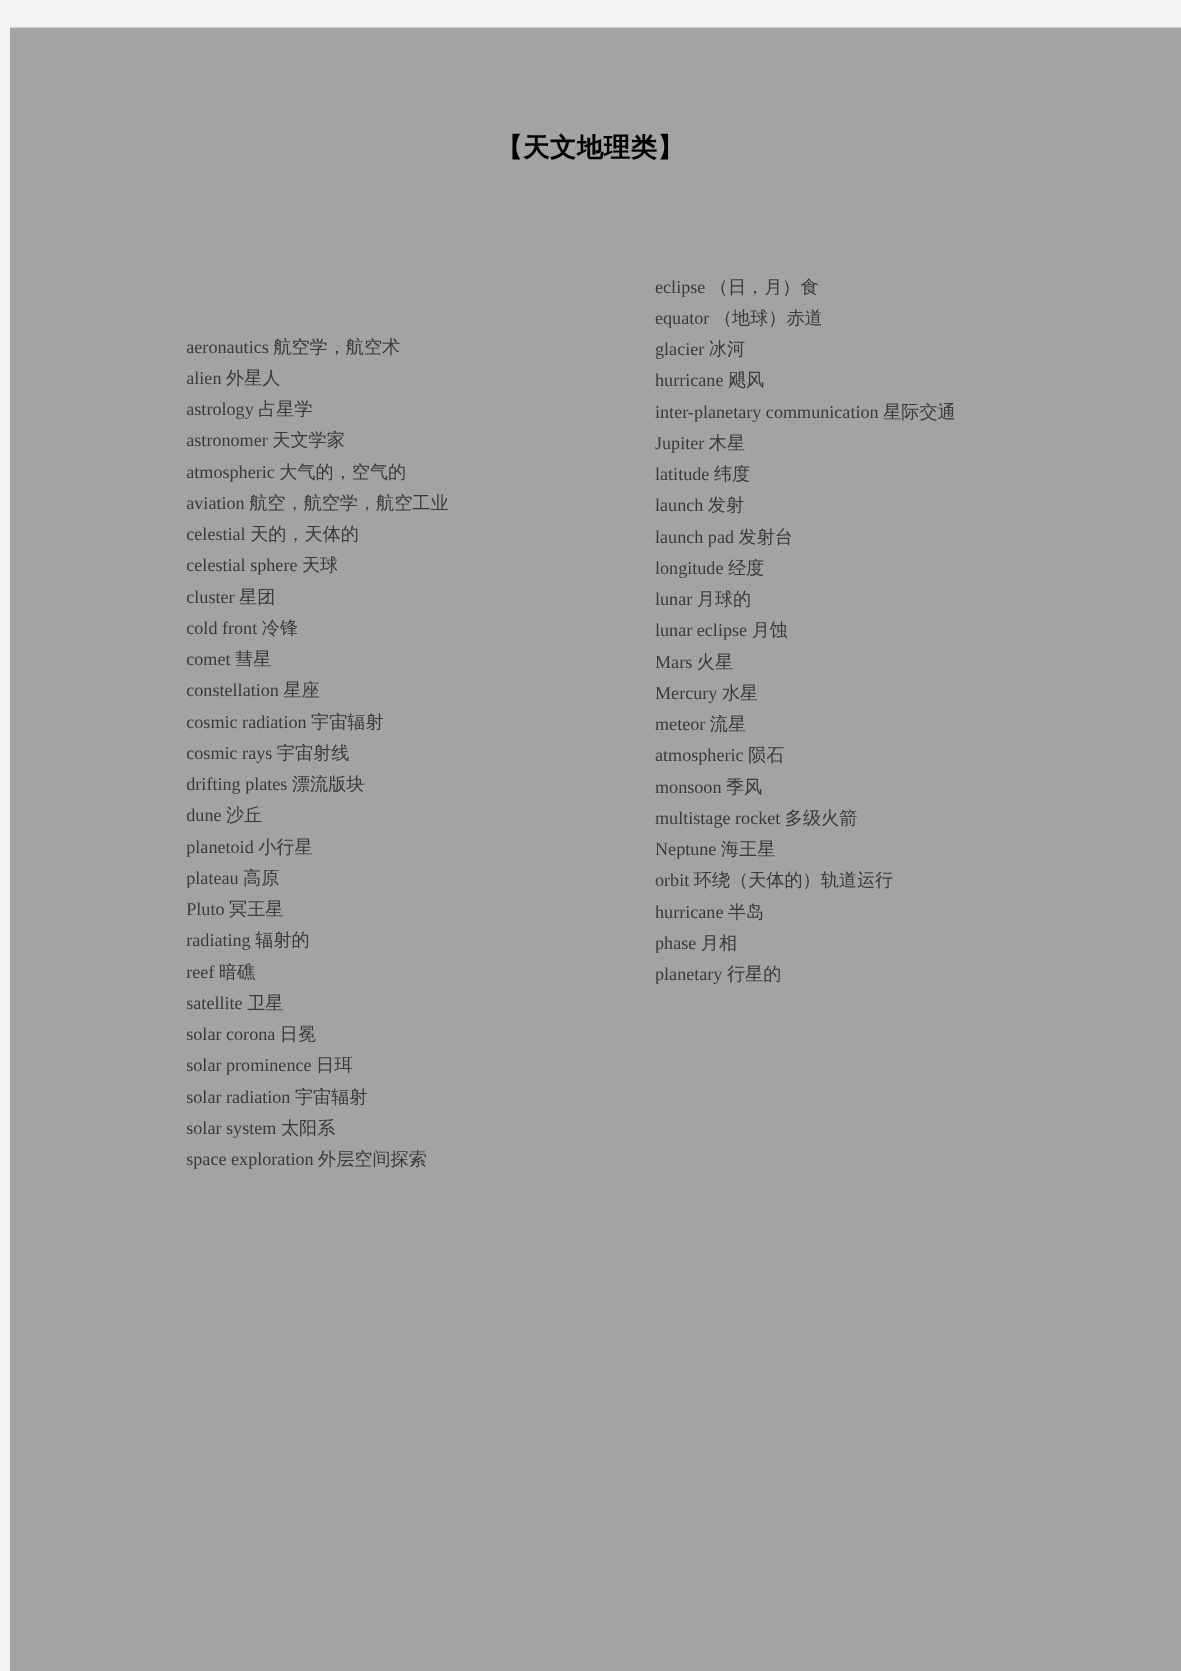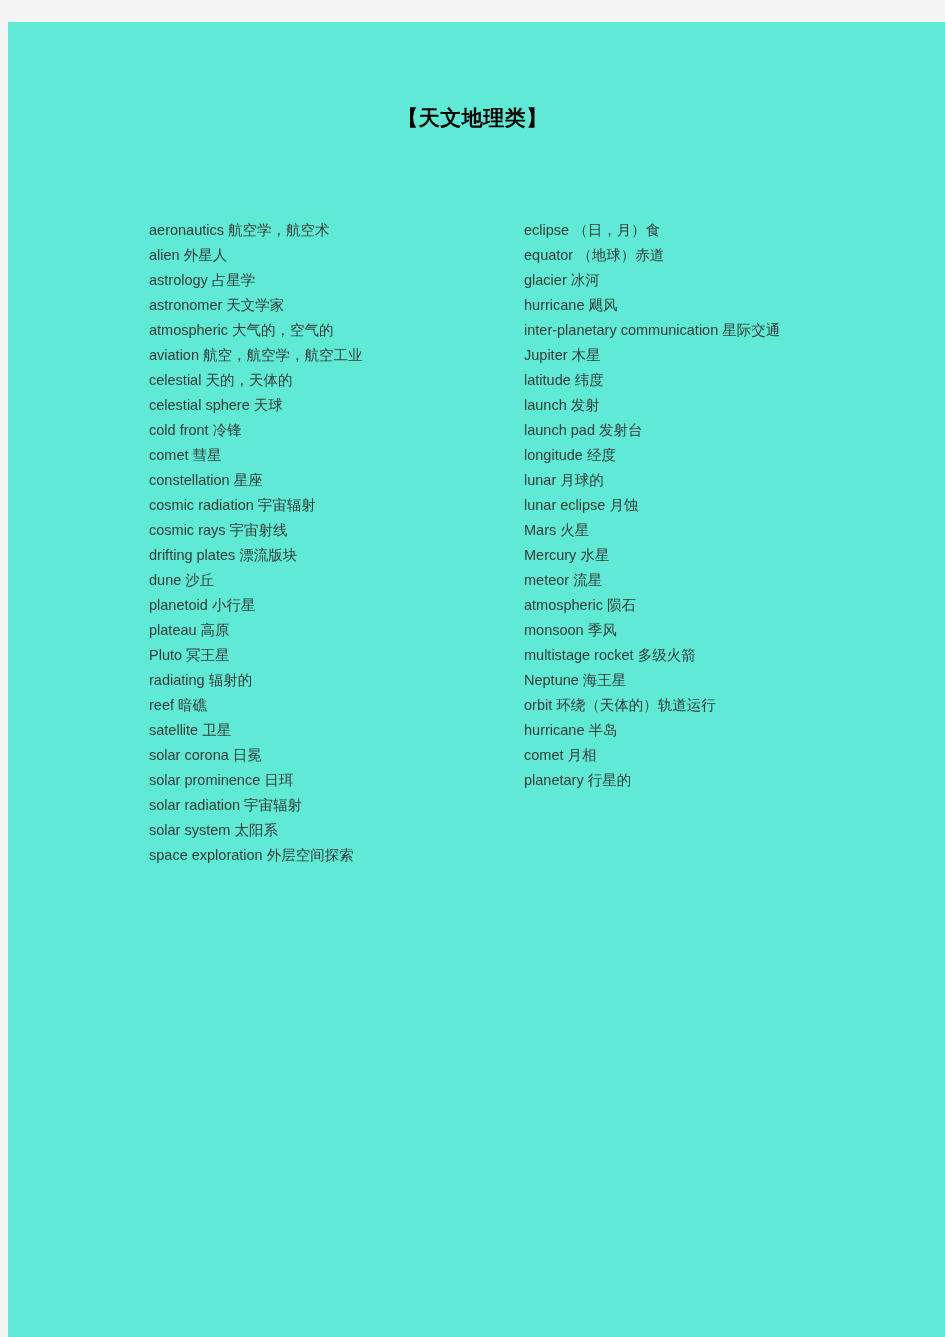--- a/index.html
+++ b/index.html
@@ -13,22 +13,23 @@
     background: #f4f4f4;
     font-family: "Liberation Sans", "DejaVu Sans", sans-serif;
     overflow: hidden;
   }
   .page {
     position: absolute;
     left: 8px;
     top: 22px;
     width: 937px;
     height: 1315px;
-    background: #5eead4;
+    background: #a3a3a3;
     box-sizing: border-box;
+    font-family: Liberation Serif, serif;
   }
   .page-title {
     position: absolute;
     left: 0;
     top: 82px;
     width: 929px;
     text-align: center;
     font-size: 21px;
     font-weight: bold;
     color: #000000;
@@ -41,20 +42,21 @@
     width: 937px;
     height: 760px;
   }
   .column {
     position: absolute;
     top: 0;
   }
   .col-left {
     left: 141px;
     width: 350px;
+    margin-top: 48px;
   }
   .col-right {
     left: 516px;
     width: 268px;
   }
   .entry {
     font-size: 14.5px;
     line-height: 25px;
     color: #3a3a3a;
     white-space: normal;
@@ -72,20 +74,21 @@
 
     <div class="column col-left">
         <div class="entry">aeronautics 航空学，航空术</div>
         <div class="entry">alien 外星人</div>
         <div class="entry">astrology 占星学</div>
         <div class="entry">astronomer 天文学家</div>
         <div class="entry">atmospheric 大气的，空气的</div>
         <div class="entry">aviation 航空，航空学，航空工业</div>
         <div class="entry">celestial 天的，天体的</div>
         <div class="entry">celestial  sphere 天球</div>
+        <div class="entry">cluster 星团</div>
         <div class="entry">cold  front 冷锋</div>
         <div class="entry">comet 彗星</div>
         <div class="entry">constellation 星座</div>
         <div class="entry">cosmic  radiation 宇宙辐射</div>
         <div class="entry">cosmic  rays 宇宙射线</div>
         <div class="entry">drifting  plates 漂流版块</div>
         <div class="entry">dune 沙丘</div>
         <div class="entry">planetoid 小行星</div>
         <div class="entry">plateau 高原</div>
         <div class="entry">Pluto 冥王星</div>
@@ -114,19 +117,19 @@
         <div class="entry">lunar  eclipse 月蚀</div>
         <div class="entry">Mars 火星</div>
         <div class="entry">Mercury 水星</div>
         <div class="entry">meteor 流星</div>
         <div class="entry">atmospheric 陨石</div>
         <div class="entry">monsoon 季风</div>
         <div class="entry">multistage  rocket 多级火箭</div>
         <div class="entry">Neptune 海王星</div>
         <div class="entry">orbit 环绕（天体的）轨道运行</div>
         <div class="entry">hurricane 半岛</div>
-        <div class="entry">comet 月相</div>
+        <div class="entry">phase 月相</div>
         <div class="entry">planetary 行星的</div>
       </div>
 
   </div>
 
 </div>
 
 </body></html>

